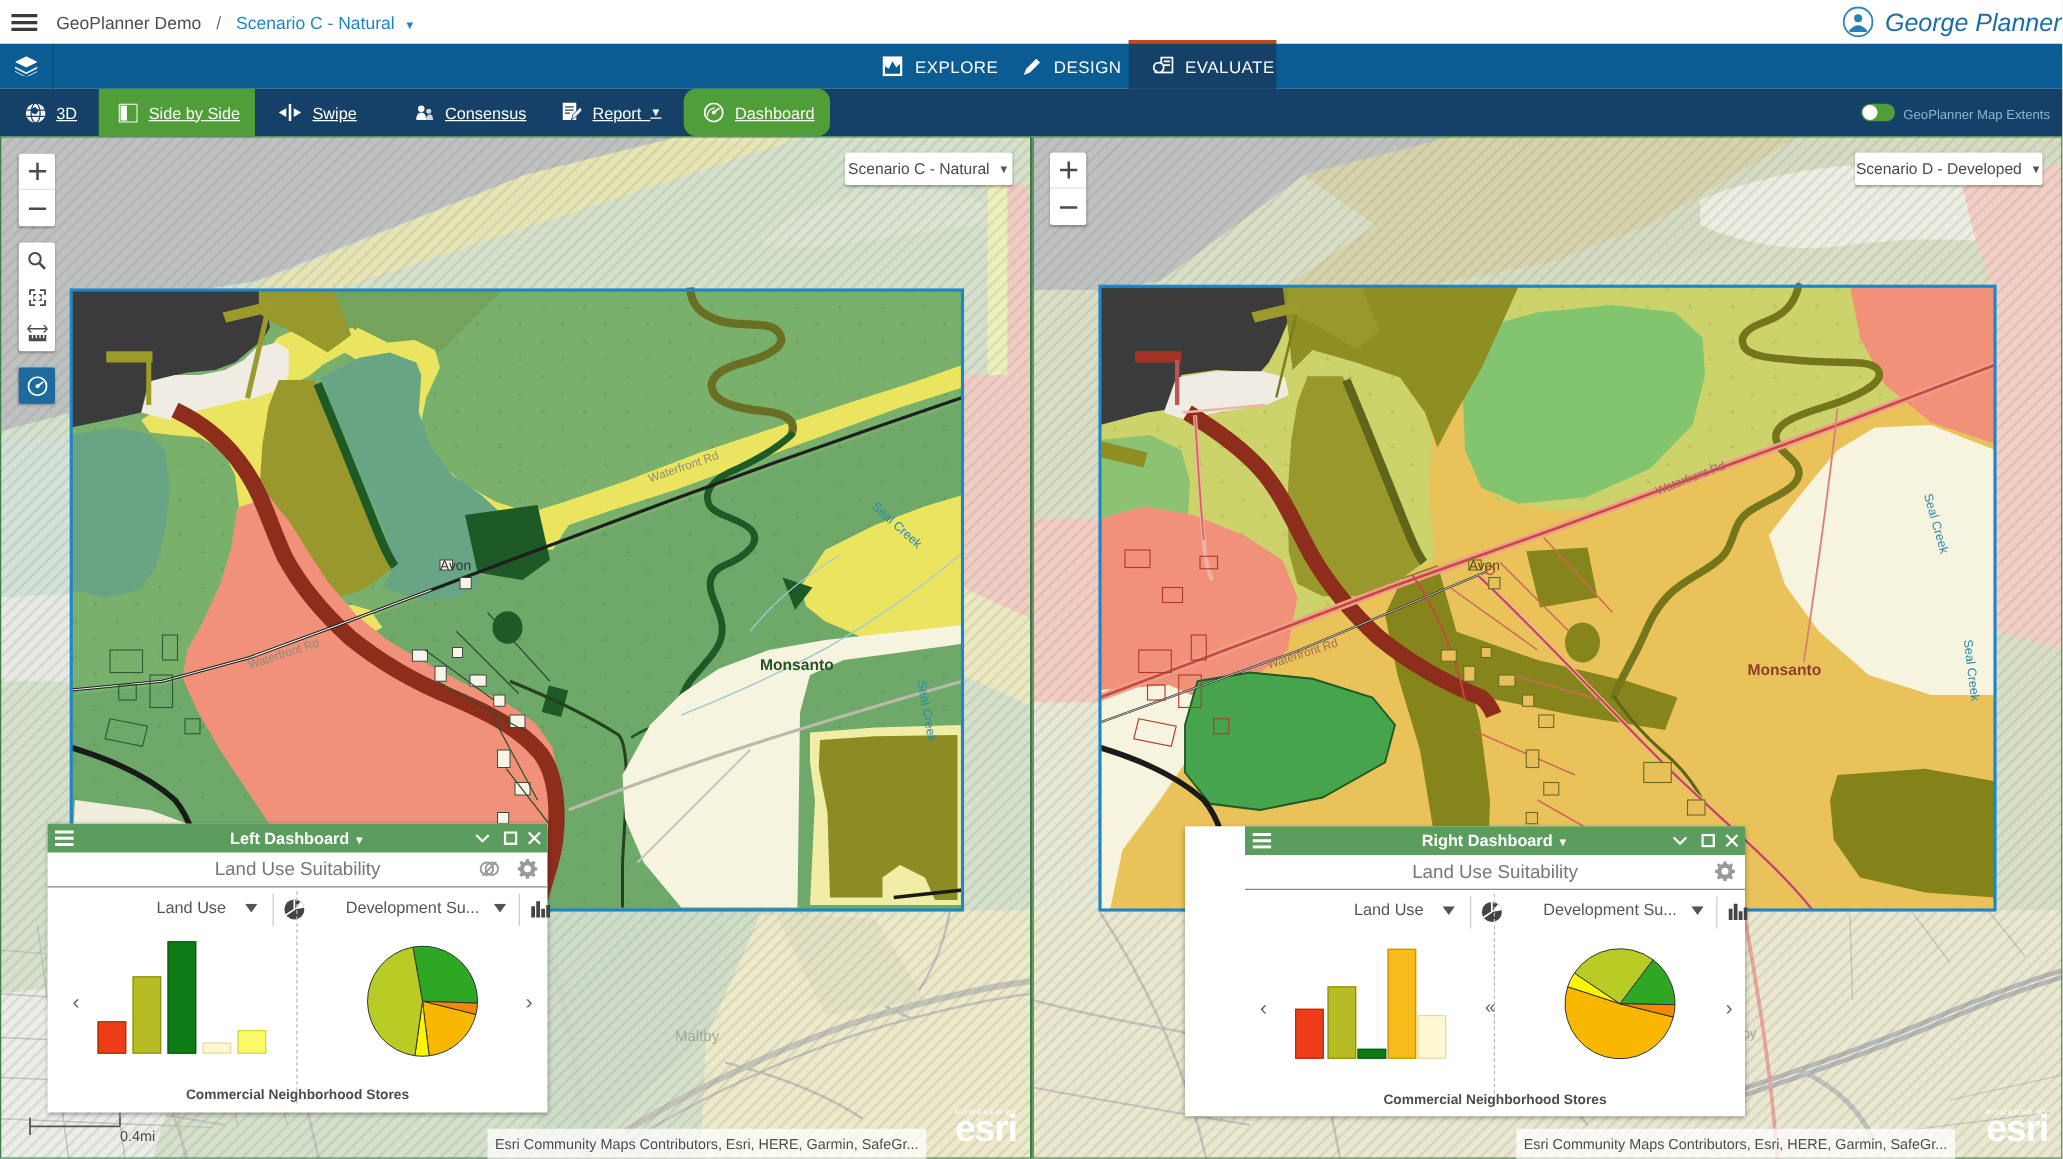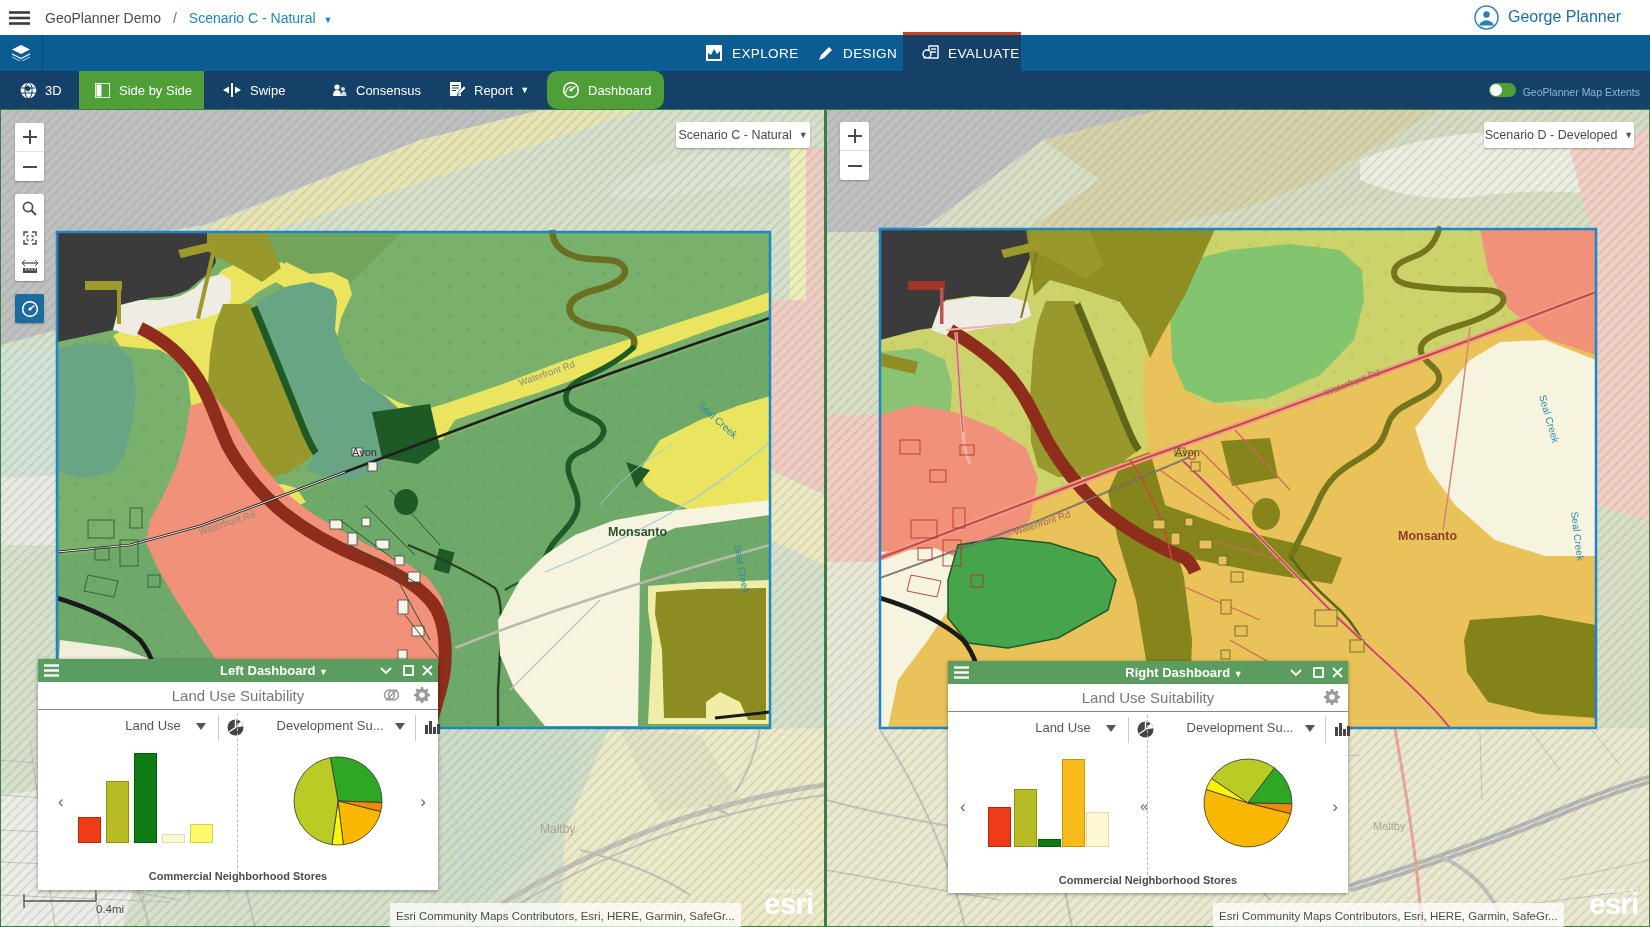--- a/index.html
+++ b/index.html
@@ -3,29 +3,29 @@
 <meta charset="utf-8">
 <style>
 html,body{margin:0;padding:0;}
 body{width:1650px;height:927px;overflow:hidden;position:relative;font-family:"Liberation Sans",sans-serif;background:#fff;}
 .abs{position:absolute;}
 
 #hdr{position:absolute;top:0;left:0;width:1650px;height:46px;background:#fff;}
 #hdr .crumb{position:absolute;top:10px;left:45px;font-size:14px;color:#4c4c4c;}
 #hdr .crumb .sep{color:#6e6e6e;margin:0 12px;}
 #hdr .crumb .lnk{color:#1c86c5;}
-#hdr .user{position:absolute;top:8px;left:1508px;font-size:16px;color:#1a6da8;}
+#hdr .user{position:absolute;top:8px;left:1508px;font-size:20px;color:#1a6da8;font-style:italic;}
 
 #nav{position:absolute;top:35px;left:0;width:1650px;height:36px;background:#0a5c92;}
 #nav .lyr{position:absolute;left:0;top:0;width:42px;height:36px;border-right:1px solid #084a77;}
 .navtab{position:absolute;top:0;height:36px;display:flex;align-items:center;color:#fff;font-size:13.5px;letter-spacing:.4px;}
 #tab-eval{position:absolute;left:903px;top:-3px;width:118px;height:39px;background:#154169;border-top:3px solid #c8451f;box-sizing:border-box;}
 
 #tbar{position:absolute;top:71px;left:0;width:1650px;height:38px;background:#154169;}
-.tbtn{position:absolute;top:0;height:38px;display:flex;align-items:center;color:#fff;font-size:13px;}
+.tbtn{position:absolute;top:0;height:38px;display:flex;align-items:center;color:#fff;font-size:13px;text-decoration:underline;}
 .tbtn.green{background:#4f9e38;}
 .tgl{position:absolute;width:27px;height:14px;border-radius:7px;background:#4f9e38;}
 .tgl .knob{position:absolute;left:1px;top:1px;width:12px;height:12px;border-radius:50%;background:#fff;}
 
 #maps{position:absolute;top:109px;left:0;width:1650px;height:818px;background:#d8e5d0;}
 #maps > svg{position:absolute;top:0;}
 #mapL{left:0;}
 #mapR{left:826px;}
 .mapdiv{position:absolute;left:824px;top:0;width:2px;height:818px;background:#3e7c46;}
 .mapborder{position:absolute;pointer-events:none;border:1px solid #3e7c46;box-sizing:border-box;}
@@ -33,21 +33,21 @@
 .zbox{position:absolute;width:29px;background:#fff;border-radius:2px;box-shadow:0 1px 2px rgba(0,0,0,.3);color:#4a4a4a;}
 .zbox .cell{width:29px;height:29px;display:flex;align-items:center;justify-content:center;box-sizing:border-box;}
 .scen{position:absolute;height:26px;background:#fff;border-radius:2px;box-shadow:0 1px 2px rgba(0,0,0,.3);color:#4a4a4a;font-size:12.5px;display:flex;align-items:center;justify-content:center;white-space:nowrap;}
 .attr{position:absolute;height:17px;background:rgba(255,255,255,.75);font-size:11.5px;color:#4c4c4c;display:flex;align-items:center;padding:4px 6px;white-space:nowrap;}
 .esri{position:absolute;color:#fff;text-align:left;}
 .esri .pb{font-size:6px;letter-spacing:1px;opacity:.95;}
 .esri .wm{font-size:30px;font-weight:bold;line-height:20px;letter-spacing:-1px;}
 
 .dash{position:absolute;width:400px;background:#fff;box-shadow:0 1px 4px rgba(0,0,0,.4);}
 .dash .dhead{height:23px;background:#5b9d5f;color:#fff;position:relative;}
-.dash .dtitle{position:absolute;width:100%;text-align:center;top:4px;font-size:13px;font-weight:bold;margin-left:36px;}
+.dash .dtitle{position:absolute;width:100%;text-align:center;top:4px;font-size:13px;font-weight:bold;}
 .dash .dsub{height:27px;border-bottom:1px solid #888;position:relative;color:#777;}
 .dash .dsub .t{position:absolute;width:100%;text-align:center;top:5px;font-size:15px;}
 .dash .chartrow{position:relative;height:176px;}
 .dash .clabel{position:absolute;width:100%;text-align:center;font-size:11px;font-weight:bold;color:#4c4c4c;}
 .bar{position:absolute;box-sizing:border-box;border:1px solid rgba(0,0,0,.4);}
 .selrow{position:absolute;top:8px;font-size:13px;color:#555;}
 .dashsep{position:absolute;border-left:1px dashed #bbb;}
 .chev{position:absolute;color:#666;font-size:17px;}
 </style>
 </head>
@@ -613,21 +613,21 @@
     <svg style="position:absolute;left:254px;top:45px" width="92" height="92" viewBox="-46 -46 92 92">
           <path d="M0,0 L-7.64,-43.33 A44,44 0 0 1 43.97,1.54 Z" fill="#2ea824" stroke="#333" stroke-width="0.8"></path>
           <path d="M0,0 L43.97,1.54 A44,44 0 0 1 42.69,10.64 Z" fill="#f18a00" stroke="#333" stroke-width="0.8"></path>
           <path d="M0,0 L42.69,10.64 A44,44 0 0 1 5.36,43.67 Z" fill="#f9b700" stroke="#333" stroke-width="0.8"></path>
           <path d="M0,0 L5.36,43.67 A44,44 0 0 1 -6.12,43.57 Z" fill="#fcf500" stroke="#333" stroke-width="0.8"></path>
           <path d="M0,0 L-6.12,43.57 A44,44 0 0 1 -7.64,-43.33 Z" fill="#b9cc26" stroke="#333" stroke-width="0.8"></path>
         </svg>
     <div class="clabel" style="top:160px;">Commercial Neighborhood Stores</div>
   </div>
 </div>
-<div id="dashR" class="dash" style="left:948px;top:552px;height:232px;">
+<div id="dashR" class="dash" style="left:948px;top:552px;height:232px;padding-left:48px;">
   <div class="dhead">
     <svg style="position:absolute;left:6px;top:5px" width="15" height="13">
           <g stroke="#fff" stroke-width="2.4">
             <line x1="0" y1="1.5" x2="15" y2="1.5"></line>
             <line x1="0" y1="6.5" x2="15" y2="6.5"></line>
             <line x1="0" y1="11.5" x2="15" y2="11.5"></line>
           </g>
         </svg>
     <div class="dtitle">Right Dashboard <span style="font-size:9px">▼</span></div>
     <svg style="position:absolute;right:46px;top:8px" width="12" height="8">

